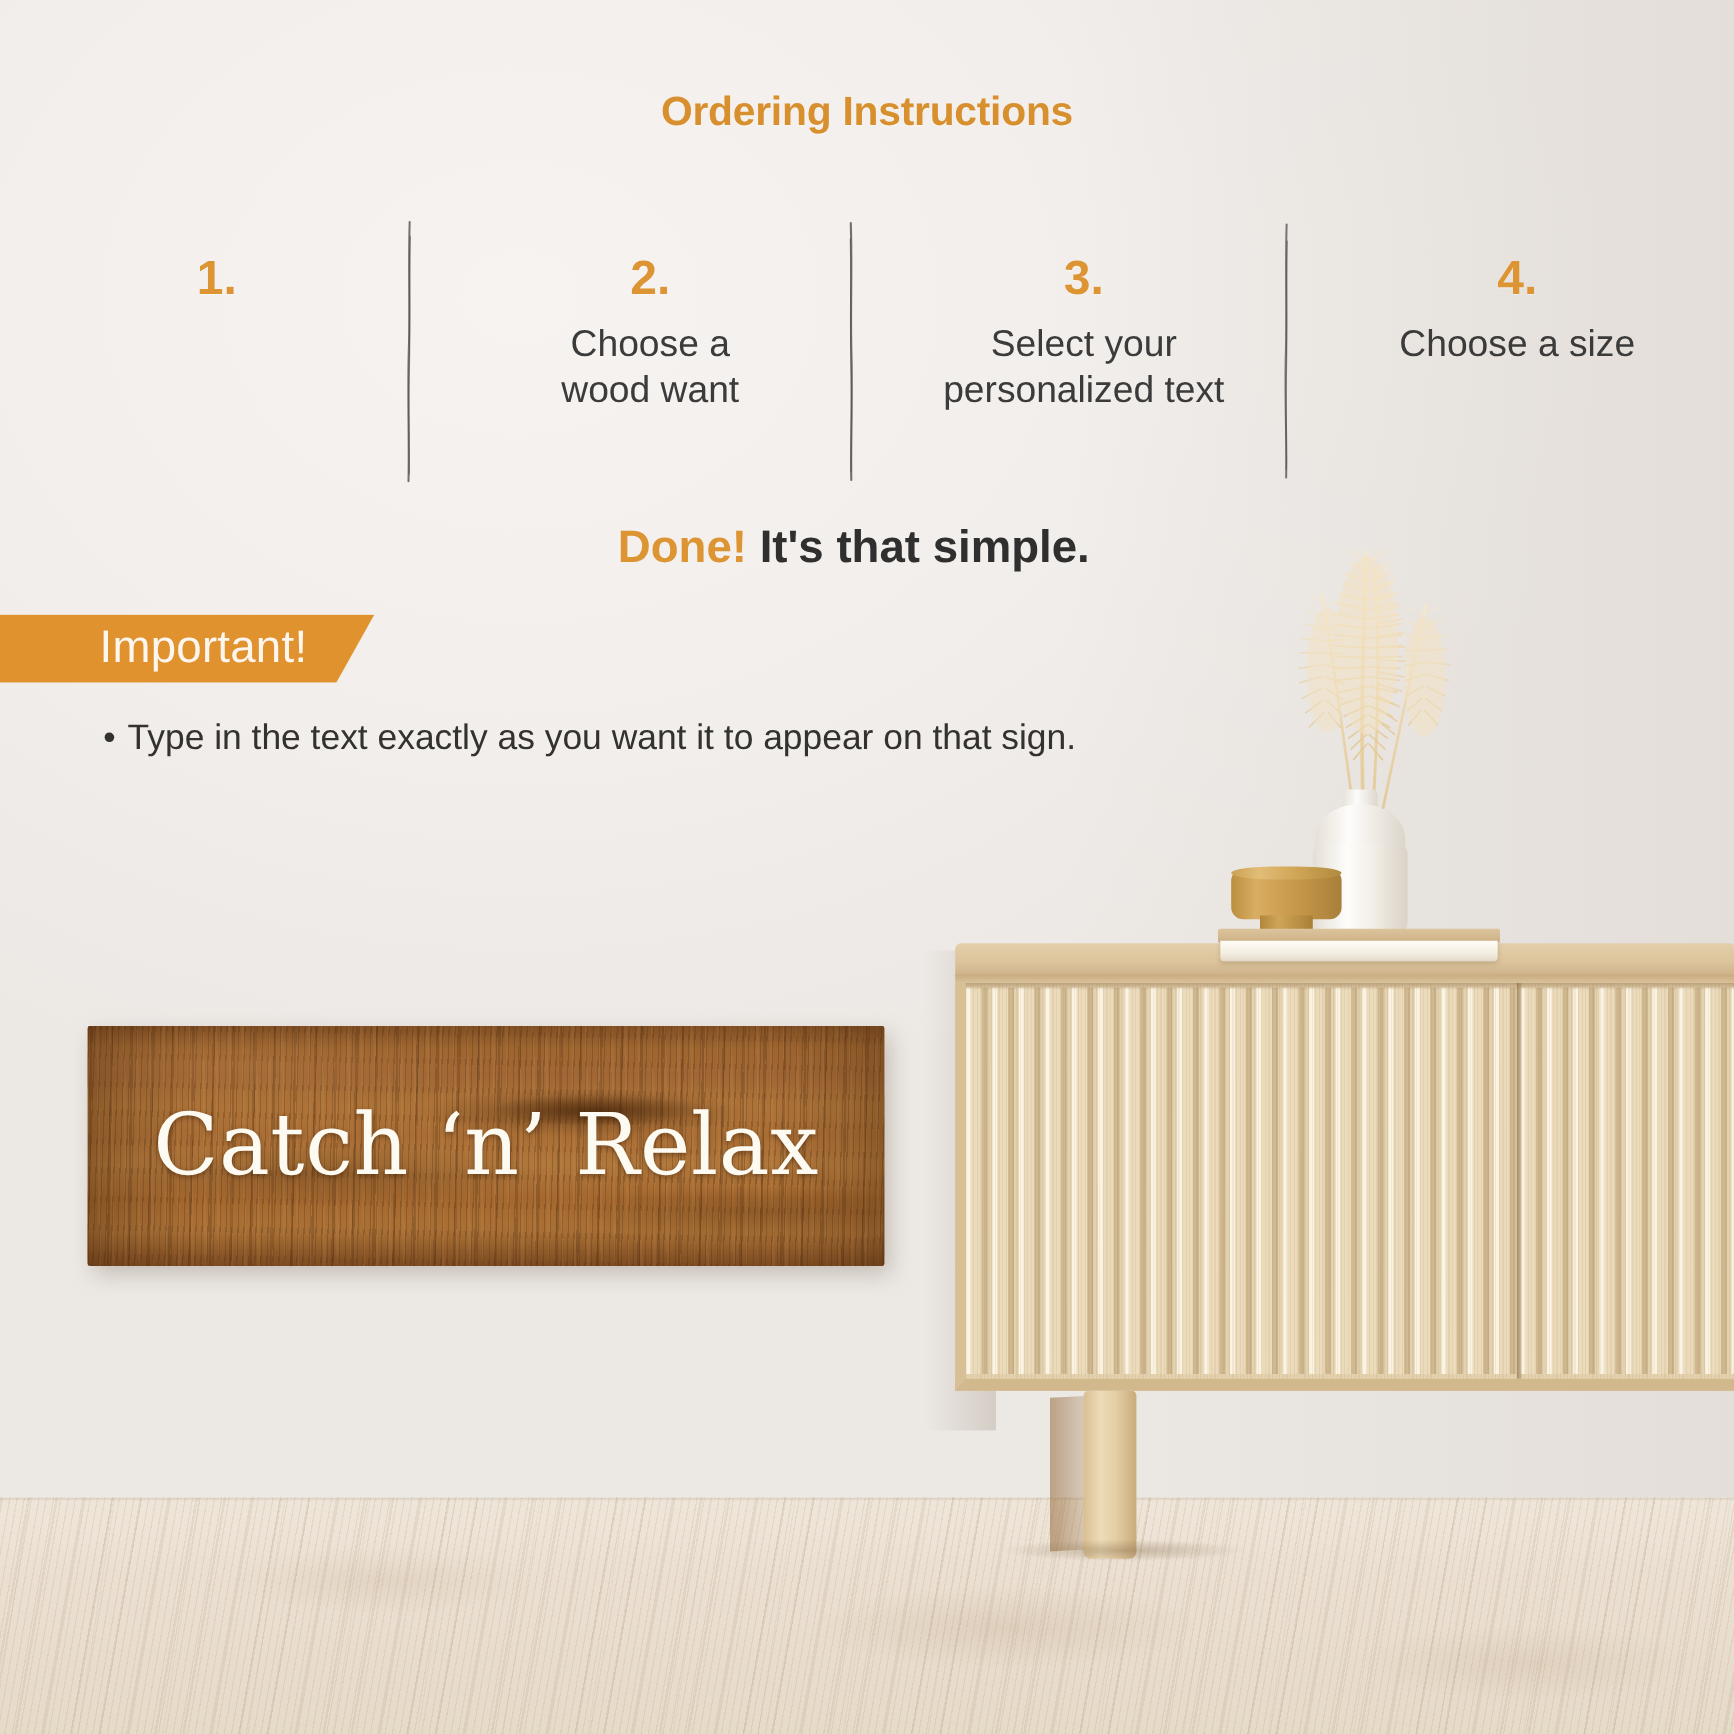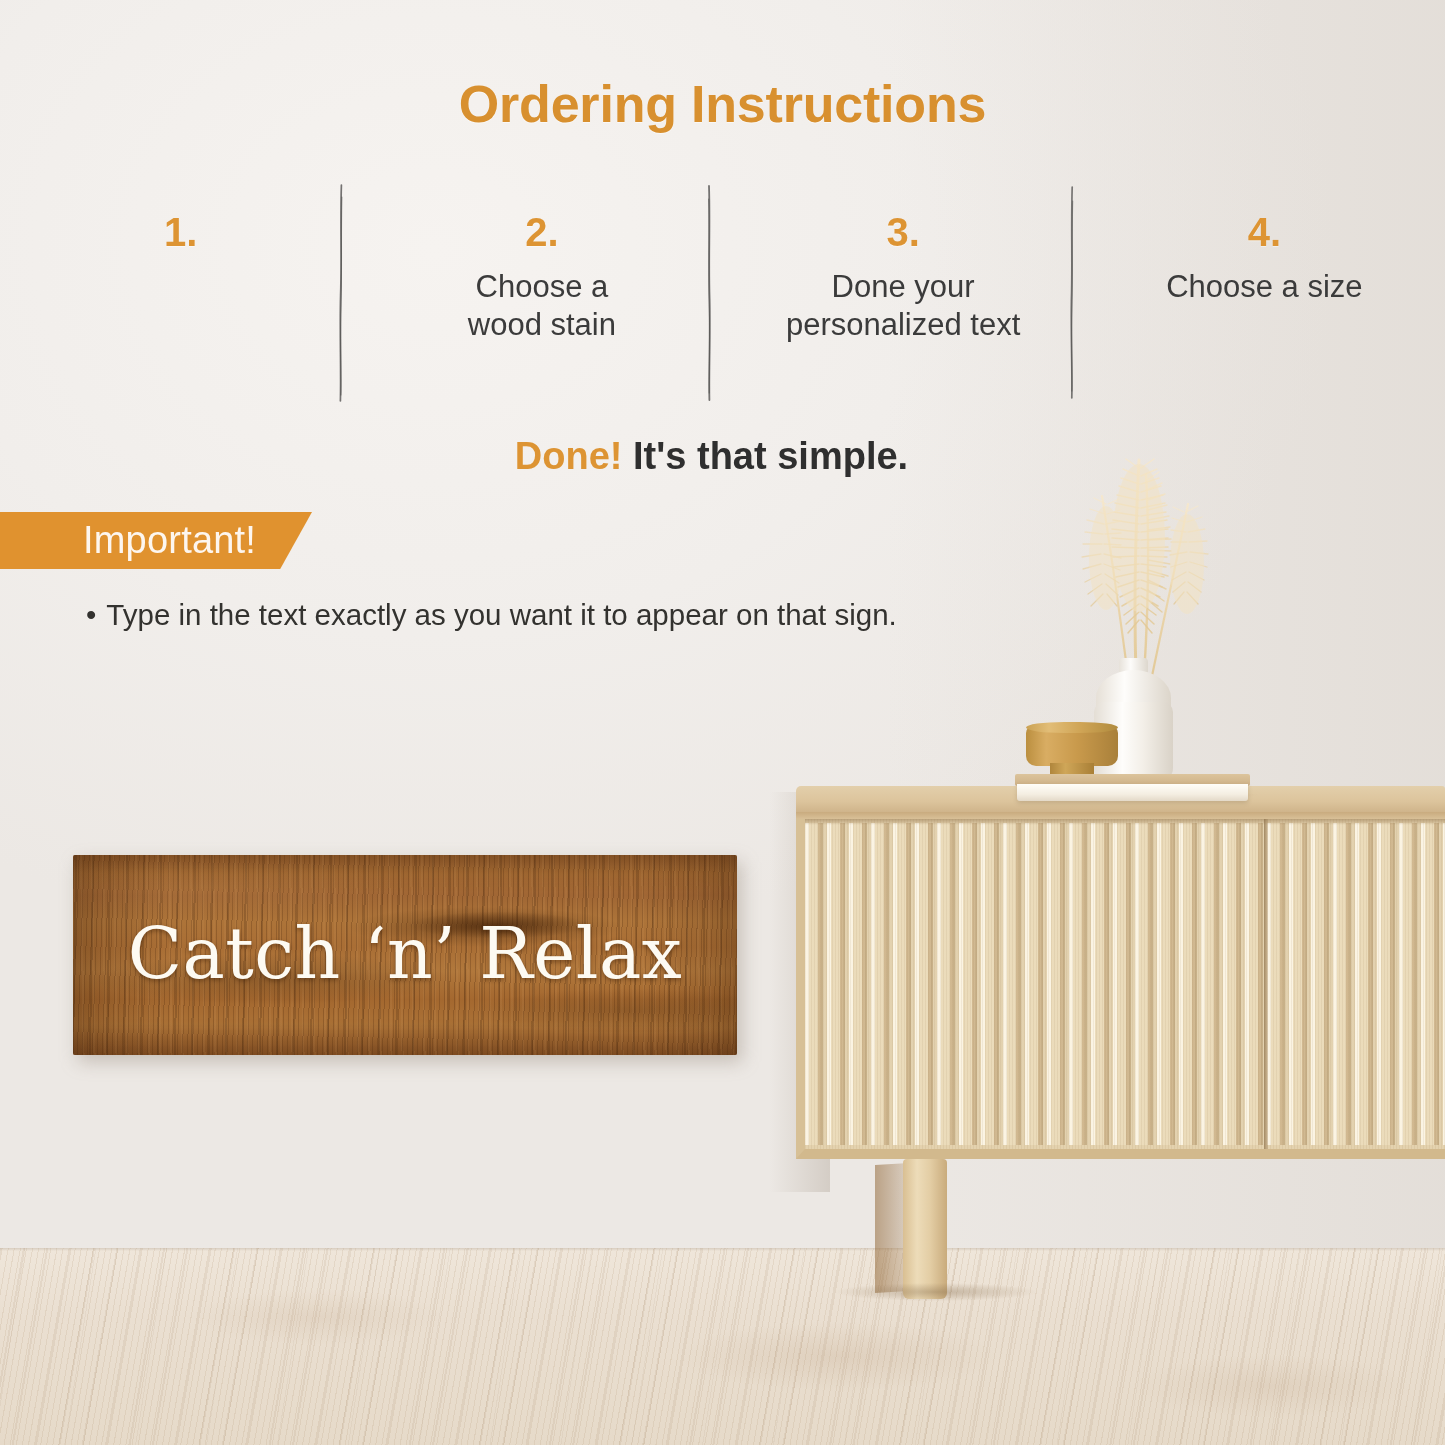--- a/index.html
+++ b/index.html
@@ -67,21 +67,21 @@
     width: 100%; height: 3px;
     background: linear-gradient(to bottom, rgba(196,184,170,.55), rgba(196,184,170,0));
   }
 
   
   .title {
     position: absolute;
     left: 0; top: 74px;
     width: 1445px;
     text-align: center;
-    font-size: 52px;
+    font-size: 34px;
     font-weight: bold;
     color: #d8902f;
     letter-spacing: -0.2px;
     text-shadow: 0 1px 0 rgba(255,255,255,.5);
   }
 
   
   .steps {
     position: absolute;
     left: 0; top: 212px;
@@ -517,25 +517,25 @@
 
   <div class="title">Ordering Instructions</div>
 
   <div class="steps">
     <div class="step">
       <div class="step-num">1.</div>
     </div>
     <div class="step">
       <div class="step-num">2.</div>
       <div class="step-label">Choose a
-wood stain</div>
+wood want</div>
     </div>
     <div class="step">
       <div class="step-num">3.</div>
-      <div class="step-label">Done your
+      <div class="step-label">Select your
 personalized text</div>
     </div>
     <div class="step">
       <div class="step-num">4.</div>
       <div class="step-label">Choose a size</div>
     </div>
   </div>
 
   <div class="divider" style="left:334px;">
     <svg viewBox="0 0 14 220" xmlns="http://www.w3.org/2000/svg">

